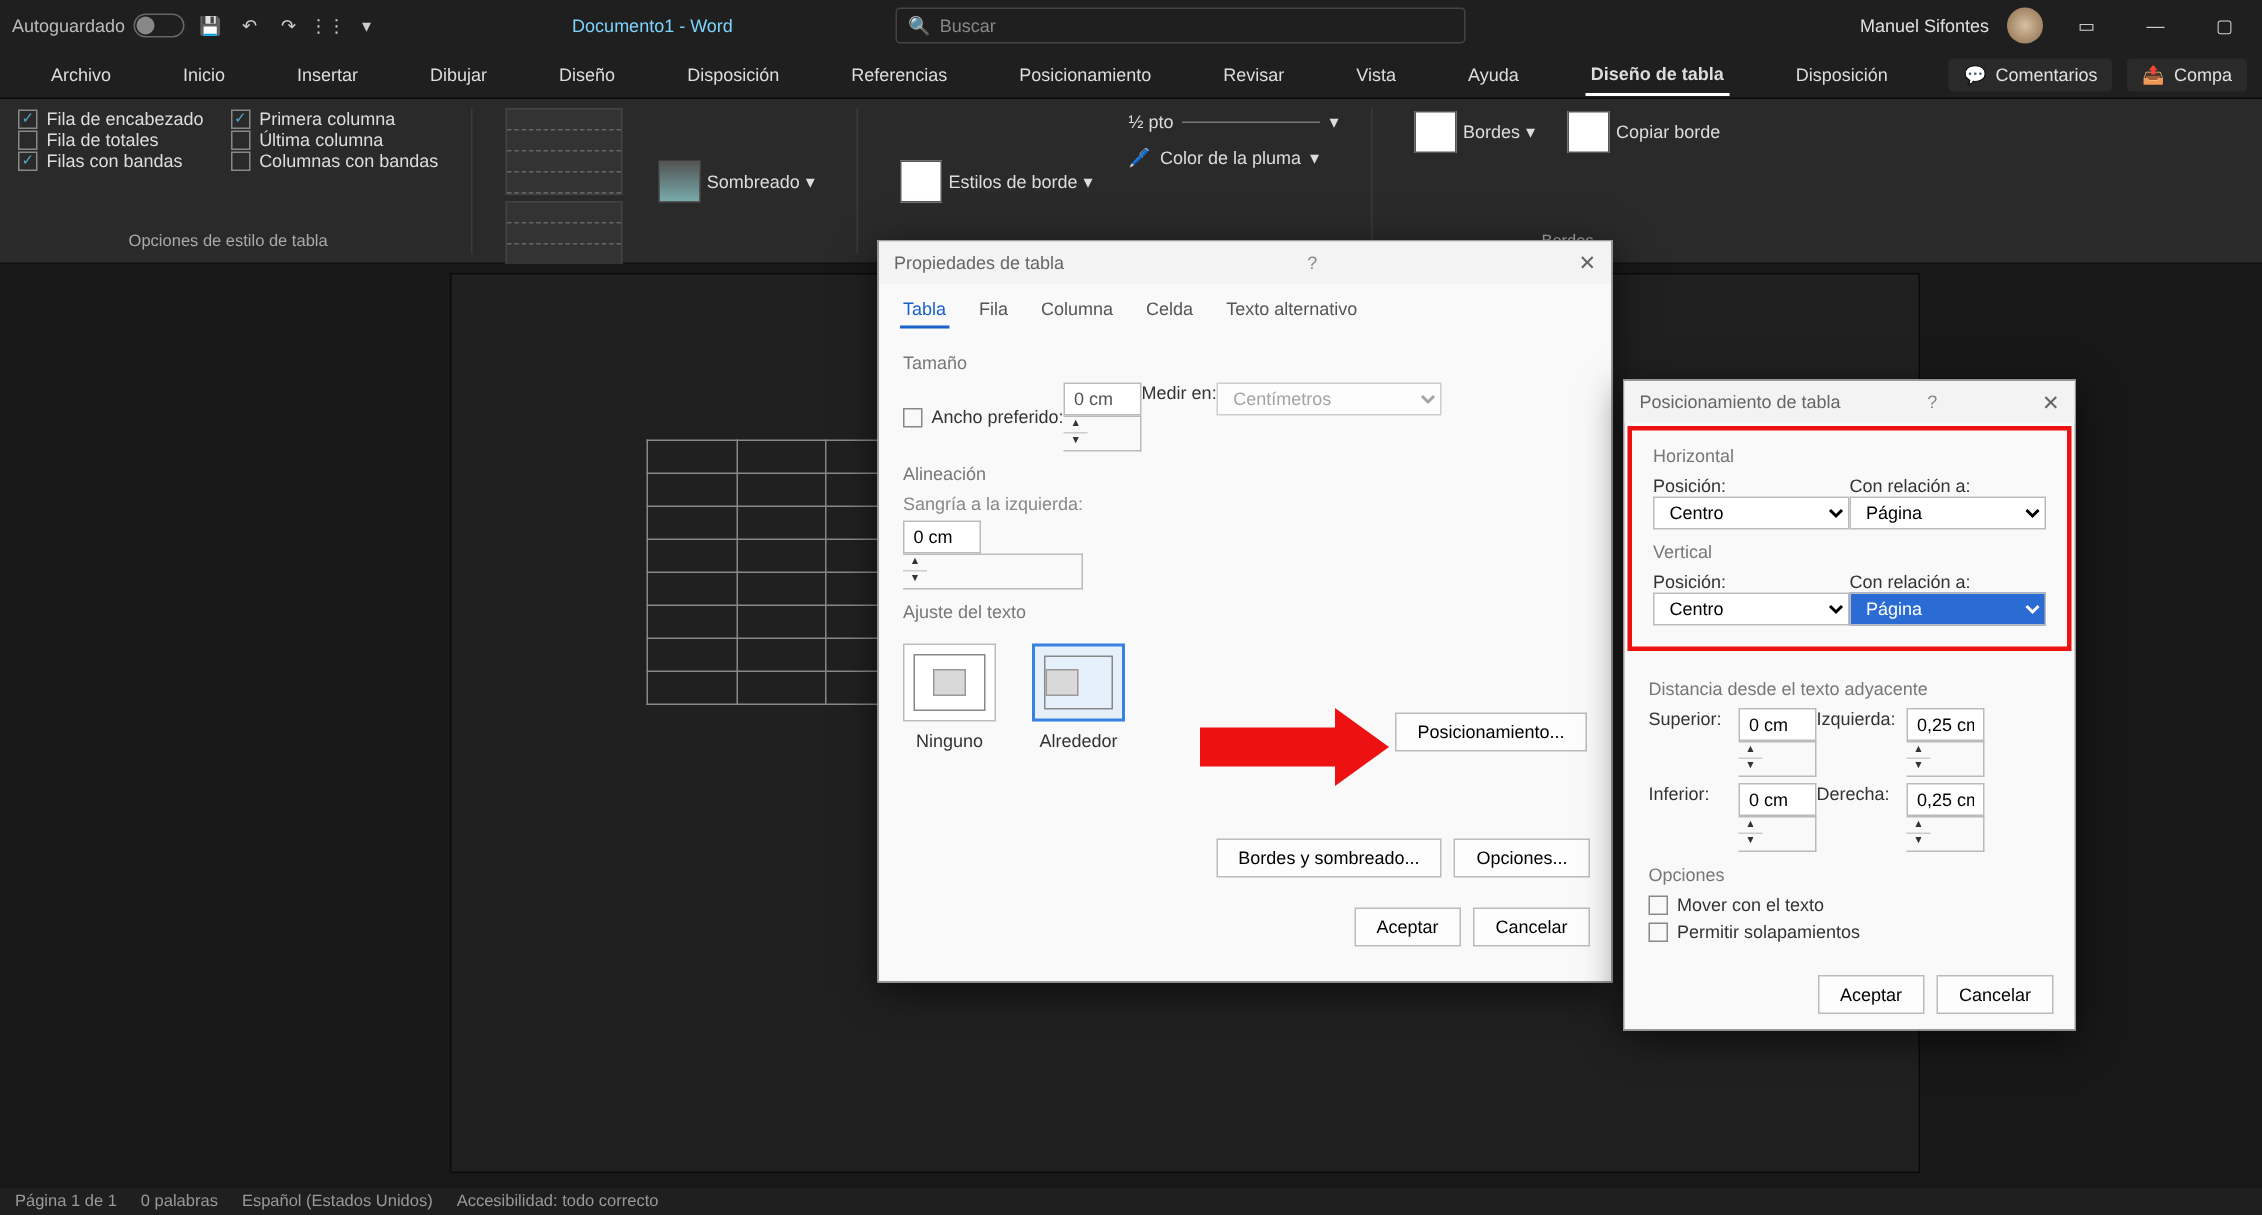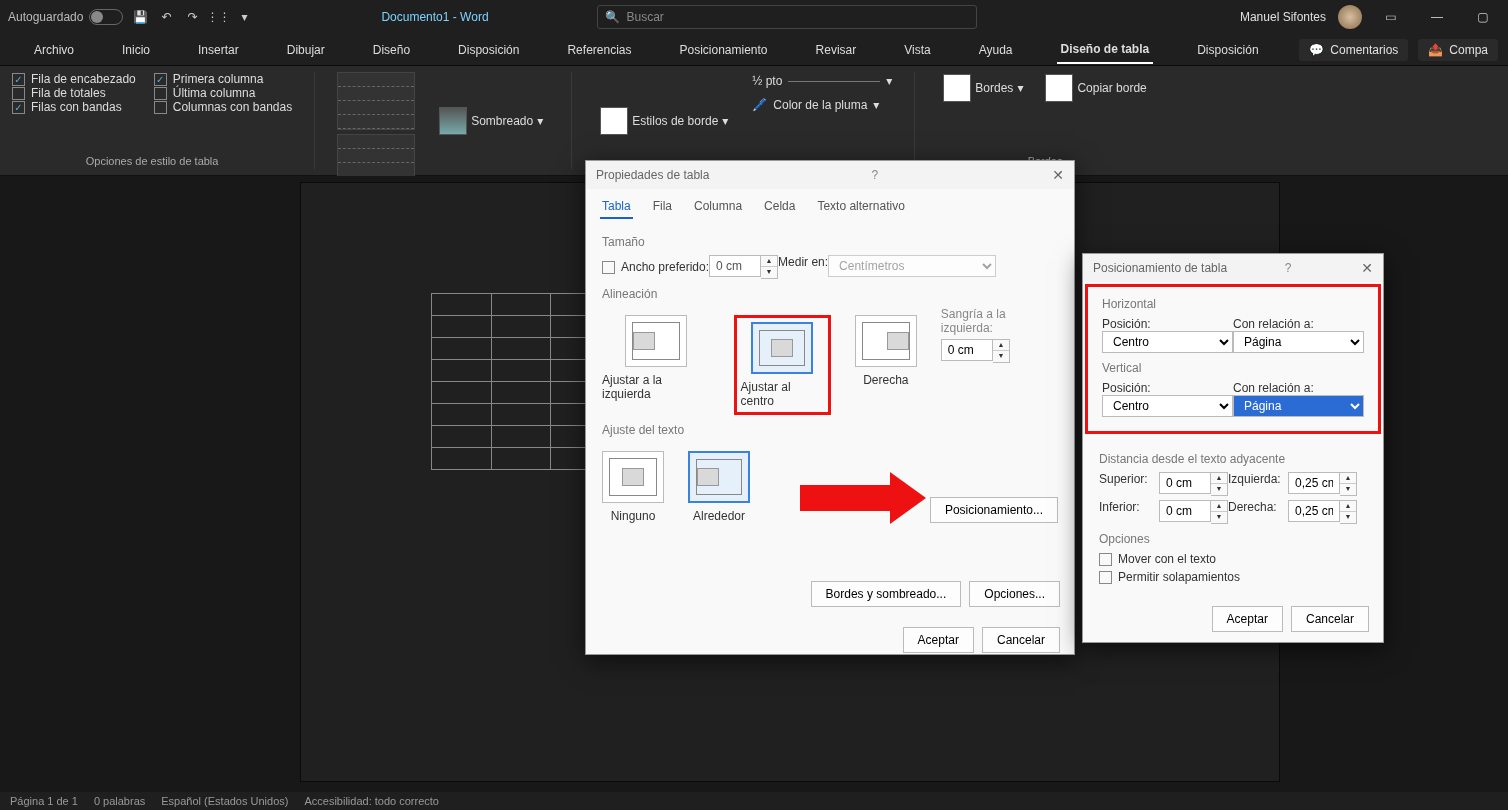--- a/index.html
+++ b/index.html
@@ -50,21 +50,21 @@
   .dialog { position:absolute; background:#f9f9f9; color:#333; border:1px solid #999; box-shadow:0 6px 24px rgba(0,0,0,.6); font-size:12px; }
   .dialog .titlebar2 { height:28px; display:flex; align-items:center; padding:0 10px; color:#666; background:#f3f3f3; }
   .dialog .titlebar2 .close { margin-left:auto; cursor:pointer; font-size:14px; }
   .dialog .tabs { display:flex; gap:18px; padding:6px 14px 0; color:#555; }
   .dialog .tabs .dtab { padding:4px 2px; cursor:pointer; }
   .dialog .tabs .dtab.active { color:#1a62c9; border-bottom:2px solid #1a62c9; }
   .dialog .section { padding:8px 16px; }
   .dialog .section-title { color:#777; margin:8px 0 6px; }
   .dialog .row { display:flex; margin:4px 0; }
   .dialog input[type=text], .dialog select { height:22px; border:1px solid #bbb; padding:0 6px; font-size:12px; background:#fff; }
-  .spinner { display:flex; }
+  .spinner { display:flex;flex-direction:column; }
   .spinner input { width:52px; }
   .spinner .spins { display:flex; flex-direction:column; border:1px solid #bbb; border-left:none; }
   .spinner .spins div { height:11px; width:16px; font-size:7px; text-align:center; line-height:10px; cursor:pointer; }
   .spinner .spins div:first-child { border-bottom:1px solid #ccc; }
   .align-row { display:flex; gap:24px; margin-top:8px; }
   .align-item { display:flex; flex-direction:column; align-items:center; gap:6px; cursor:pointer; }
   .align-icon { width:62px; height:52px; border:1px solid #bbb; background:#fff; padding:6px; }
   .align-icon .outer { width:100%; height:100%; border:1px solid #888; display:flex; align-items:center; }
   .align-icon .inner { width:22px; height:18px; background:#d9d9d9; border:1px solid #999; }
   .align-icon .outer.left { justify-content:flex-start; }
@@ -343,51 +343,25 @@
           <span>Ancho preferido:</span>
         </div>
       <div class="spinner">
         <input type="text" disabled="" value="0 cm" style="">
         <div class="spins">
             <div>▲</div>
             <div>▼</div>
           </div>
       </div>
       <span>Medir en:</span>
-      <select style="width:168px" disabled=""><option>Centímetros</option></select>
+      <select style="width:150px" disabled=""><option>Centímetros</option></select>
     </div>
 
     <div class="section-title">Alineación</div>
     <div style="display:flex; gap:24px;">
-      <div class="align-row">
-        <div class="align-item">
-          <div class="align-icon">
-              <div class="outer left">
-                <div class="inner"></div>
-              </div>
-            </div>
-          <span>Ajustar a la izquierda</span>
-        </div>
-        <div class="align-item selected red-box">
-          <div class="align-icon">
-              <div class="outer center">
-                <div class="inner"></div>
-              </div>
-            </div>
-          <span>Ajustar al centro</span>
-        </div>
-        <div class="align-item">
-          <div class="align-icon">
-              <div class="outer right">
-                <div class="inner"></div>
-              </div>
-            </div>
-          <span>Derecha</span>
-        </div>
-      </div>
       <div>
         <div style="color:#888;margin-bottom:4px;">Sangría a la izquierda:</div>
         <div class="spinner">
           <input type="text" value="0 cm" style="">
           <div class="spins">
               <div>▲</div>
               <div>▼</div>
             </div>
         </div>
       </div>

